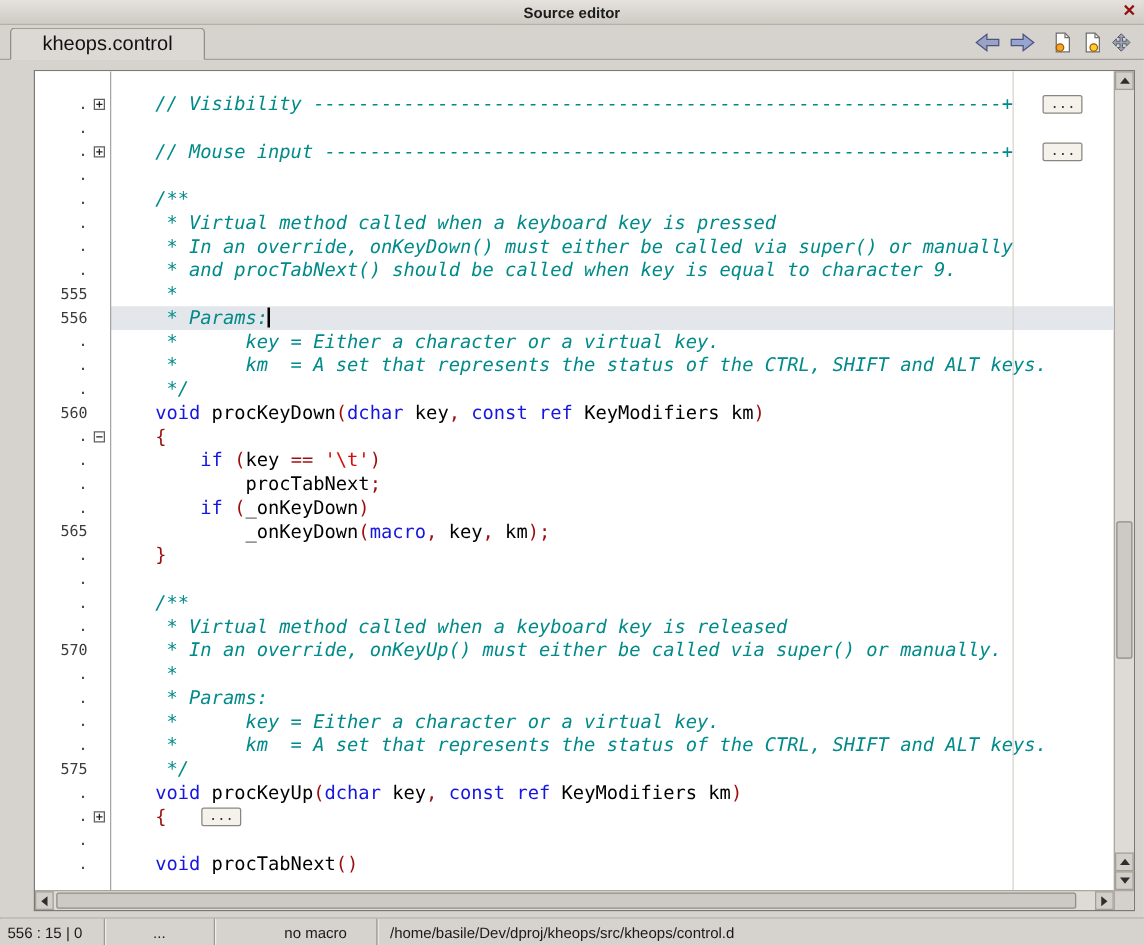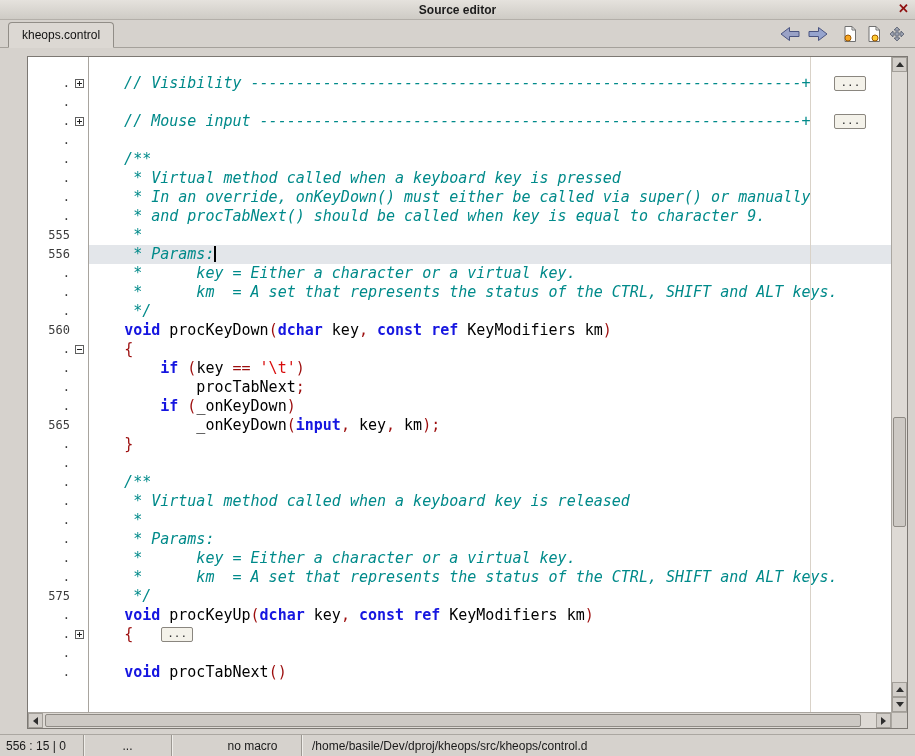--- a/index.html
+++ b/index.html
@@ -9,44 +9,44 @@
   
   .titlebar{position:absolute;left:0;top:0;width:100%;height:20px;
             background:linear-gradient(#e5e2dd,#cecbc5);border-bottom:1px solid #b3afa9;
             display:flex;align-items:center;justify-content:center;}
   .title{font-size:12px;font-weight:bold;color:#1c1c1c;}
   .close-btn{position:absolute;right:6px;top:1px;font-size:13px;font-weight:bold;color:#8f0f0f;}
 
   
   .tabbar{position:absolute;left:0;top:20px;width:100%;height:28px;background:#d6d2cd;
           border-bottom:1px solid #a5a19b;}
-  .tab{position:absolute;left:8px;bottom:-1px;height:26px;line-height:25px;padding:0 13px;
+  .tab{position:absolute;left:8px;bottom:-1px;height:26px;line-height:25px;padding:0 25px;
        background:#dcd8d3;border:1px solid #918d87;border-bottom:1px solid #dcd8d3;
-       border-radius:4px 4px 0 0;font-size:12px;color:#111;}
+       border-radius:4px 4px 0 0;font-size:16px;color:#111;}
   .toolbar{position:absolute;right:10px;top:0;height:28px;display:flex;align-items:center;}
   .tool{display:flex;align-items:center;justify-content:center;margin-left:6px;}
   .tool.gap{margin-left:12px;}
 
   
   .editor-frame{position:absolute;left:27px;top:56px;width:881px;height:673px;
                 border:1px solid #7c7873;background:#fff;}
   .viewport{position:absolute;left:0;top:0;right:16px;bottom:16px;overflow:hidden;background:#fff;}
   .gutter-line{position:absolute;left:60px;top:0;bottom:0;width:1px;background:#a8a49e;z-index:3;}
   .margin-line{position:absolute;left:782px;top:0;bottom:0;width:1px;background:#d9d2c8;z-index:3;}
   .lines{position:absolute;left:0;top:17px;right:0;z-index:2;}
   .line{display:flex;height:19px;line-height:19px;white-space:pre;
         font-family:"DejaVu Sans Mono",monospace;font-size:15px;}
   .ln{width:44px;flex:none;text-align:right;padding-right:2px;font-size:12px;color:#3c3c3c;}
   .foldcol{width:16px;flex:none;position:relative;}
   .code{flex:1;position:relative;}
   .line.current .code{background:#e3e6ea;}
 
   .tk-p{color:#000000;}
   .tk-c{color:#008a8a;font-style:italic;}
-  .tk-k{color:#1616e0;font-weight:bold;}
+  .tk-k{color:#1616e0;font-weight:normal;}
   .tk-s{color:#9c0d0d;}
   .tk-t{color:#d80b0b;}
 
   .caret{display:inline-block;width:2px;height:16px;background:#000;vertical-align:-3px;}
 
   .fold-marker{position:absolute;left:3px;top:5px;width:9px;height:9px;
                border:1px solid #5f5f5f;background:#fdfdfd;}
   .fold-marker::after{content:"";position:absolute;left:1px;right:1px;top:3px;height:1px;background:#222;}
   .fold-marker.plus::before{content:"";position:absolute;top:1px;bottom:1px;left:3px;width:1px;background:#222;}
 
@@ -150,25 +150,26 @@
         <div class="line"><span class="ln">555</span><span class="foldcol"></span><span class="code"><span class="tk-c">     *</span></span></div>
         <div class="line current"><span class="ln">556</span><span class="foldcol"></span><span class="code"><span class="tk-c">     * Params:</span><span class="caret"></span></span></div>
         <div class="line"><span class="ln">.</span><span class="foldcol"></span><span class="code"><span class="tk-c">     *      key = Either a character or a virtual key.</span></span></div>
         <div class="line"><span class="ln">.</span><span class="foldcol"></span><span class="code"><span class="tk-c">     *      km  = A set that represents the status of the CTRL, SHIFT and ALT keys.</span></span></div>
         <div class="line"><span class="ln">.</span><span class="foldcol"></span><span class="code"><span class="tk-c">     */</span></span></div>
         <div class="line"><span class="ln">560</span><span class="foldcol"></span><span class="code"><span class="tk-p">    </span><span class="tk-k">void</span><span class="tk-p"> procKeyDown</span><span class="tk-s">(</span><span class="tk-k">dchar</span><span class="tk-p"> key</span><span class="tk-s">,</span><span class="tk-p"> </span><span class="tk-k">const</span><span class="tk-p"> </span><span class="tk-k">ref</span><span class="tk-p"> KeyModifiers km</span><span class="tk-s">)</span></span></div>
         <div class="line"><span class="ln">.</span><span class="foldcol"><span class="fold-marker"></span></span><span class="code"><span class="tk-p">    </span><span class="tk-s">{</span></span></div>
         <div class="line"><span class="ln">.</span><span class="foldcol"></span><span class="code"><span class="tk-p">        </span><span class="tk-k">if</span><span class="tk-p"> </span><span class="tk-s">(</span><span class="tk-p">key </span><span class="tk-s">==</span><span class="tk-p"> </span><span class="tk-t">'\t'</span><span class="tk-s">)</span></span></div>
         <div class="line"><span class="ln">.</span><span class="foldcol"></span><span class="code"><span class="tk-p">            procTabNext</span><span class="tk-s">;</span></span></div>
         <div class="line"><span class="ln">.</span><span class="foldcol"></span><span class="code"><span class="tk-p">        </span><span class="tk-k">if</span><span class="tk-p"> </span><span class="tk-s">(</span><span class="tk-p">_onKeyDown</span><span class="tk-s">)</span></span></div>
-        <div class="line"><span class="ln">565</span><span class="foldcol"></span><span class="code"><span class="tk-p">            _onKeyDown</span><span class="tk-s">(</span><span class="tk-k">input</span><span class="tk-s">,</span><span class="tk-p"> key</span><span class="tk-s">,</span><span class="tk-p"> km</span><span class="tk-s">);</span></span></div>
+        <div class="line"><span class="ln">565</span><span class="foldcol"></span><span class="code"><span class="tk-p">            _onKeyDown</span><span class="tk-s">(</span><span class="tk-k">macro</span><span class="tk-s">,</span><span class="tk-p"> key</span><span class="tk-s">,</span><span class="tk-p"> km</span><span class="tk-s">);</span></span></div>
         <div class="line"><span class="ln">.</span><span class="foldcol"></span><span class="code"><span class="tk-p">    </span><span class="tk-s">}</span></span></div>
         <div class="line"><span class="ln">.</span><span class="foldcol"></span><span class="code"></span></div>
         <div class="line"><span class="ln">.</span><span class="foldcol"></span><span class="code"><span class="tk-c">    /**</span></span></div>
         <div class="line"><span class="ln">.</span><span class="foldcol"></span><span class="code"><span class="tk-c">     * Virtual method called when a keyboard key is released</span></span></div>
+        <div class="line"><span class="ln">570</span><span class="foldcol"></span><span class="code"><span class="tk-c">     * In an override, onKeyUp() must either be called via super() or manually.</span></span></div>
         <div class="line"><span class="ln">.</span><span class="foldcol"></span><span class="code"><span class="tk-c">     *</span></span></div>
         <div class="line"><span class="ln">.</span><span class="foldcol"></span><span class="code"><span class="tk-c">     * Params:</span></span></div>
         <div class="line"><span class="ln">.</span><span class="foldcol"></span><span class="code"><span class="tk-c">     *      key = Either a character or a virtual key.</span></span></div>
         <div class="line"><span class="ln">.</span><span class="foldcol"></span><span class="code"><span class="tk-c">     *      km  = A set that represents the status of the CTRL, SHIFT and ALT keys.</span></span></div>
         <div class="line"><span class="ln">575</span><span class="foldcol"></span><span class="code"><span class="tk-c">     */</span></span></div>
         <div class="line"><span class="ln">.</span><span class="foldcol"></span><span class="code"><span class="tk-p">    </span><span class="tk-k">void</span><span class="tk-p"> procKeyUp</span><span class="tk-s">(</span><span class="tk-k">dchar</span><span class="tk-p"> key</span><span class="tk-s">,</span><span class="tk-p"> </span><span class="tk-k">const</span><span class="tk-p"> </span><span class="tk-k">ref</span><span class="tk-p"> KeyModifiers km</span><span class="tk-s">)</span></span></div>
         <div class="line"><span class="ln">.</span><span class="foldcol"><span class="fold-marker plus"></span></span><span class="code"><span class="tk-p">    </span><span class="tk-s">{</span><span class="foldbox inline">...</span></span></div>
         <div class="line"><span class="ln">.</span><span class="foldcol"></span><span class="code"></span></div>
         <div class="line"><span class="ln">.</span><span class="foldcol"></span><span class="code"><span class="tk-p">    </span><span class="tk-k">void</span><span class="tk-p"> procTabNext</span><span class="tk-s">()</span></span></div>
       </div>

